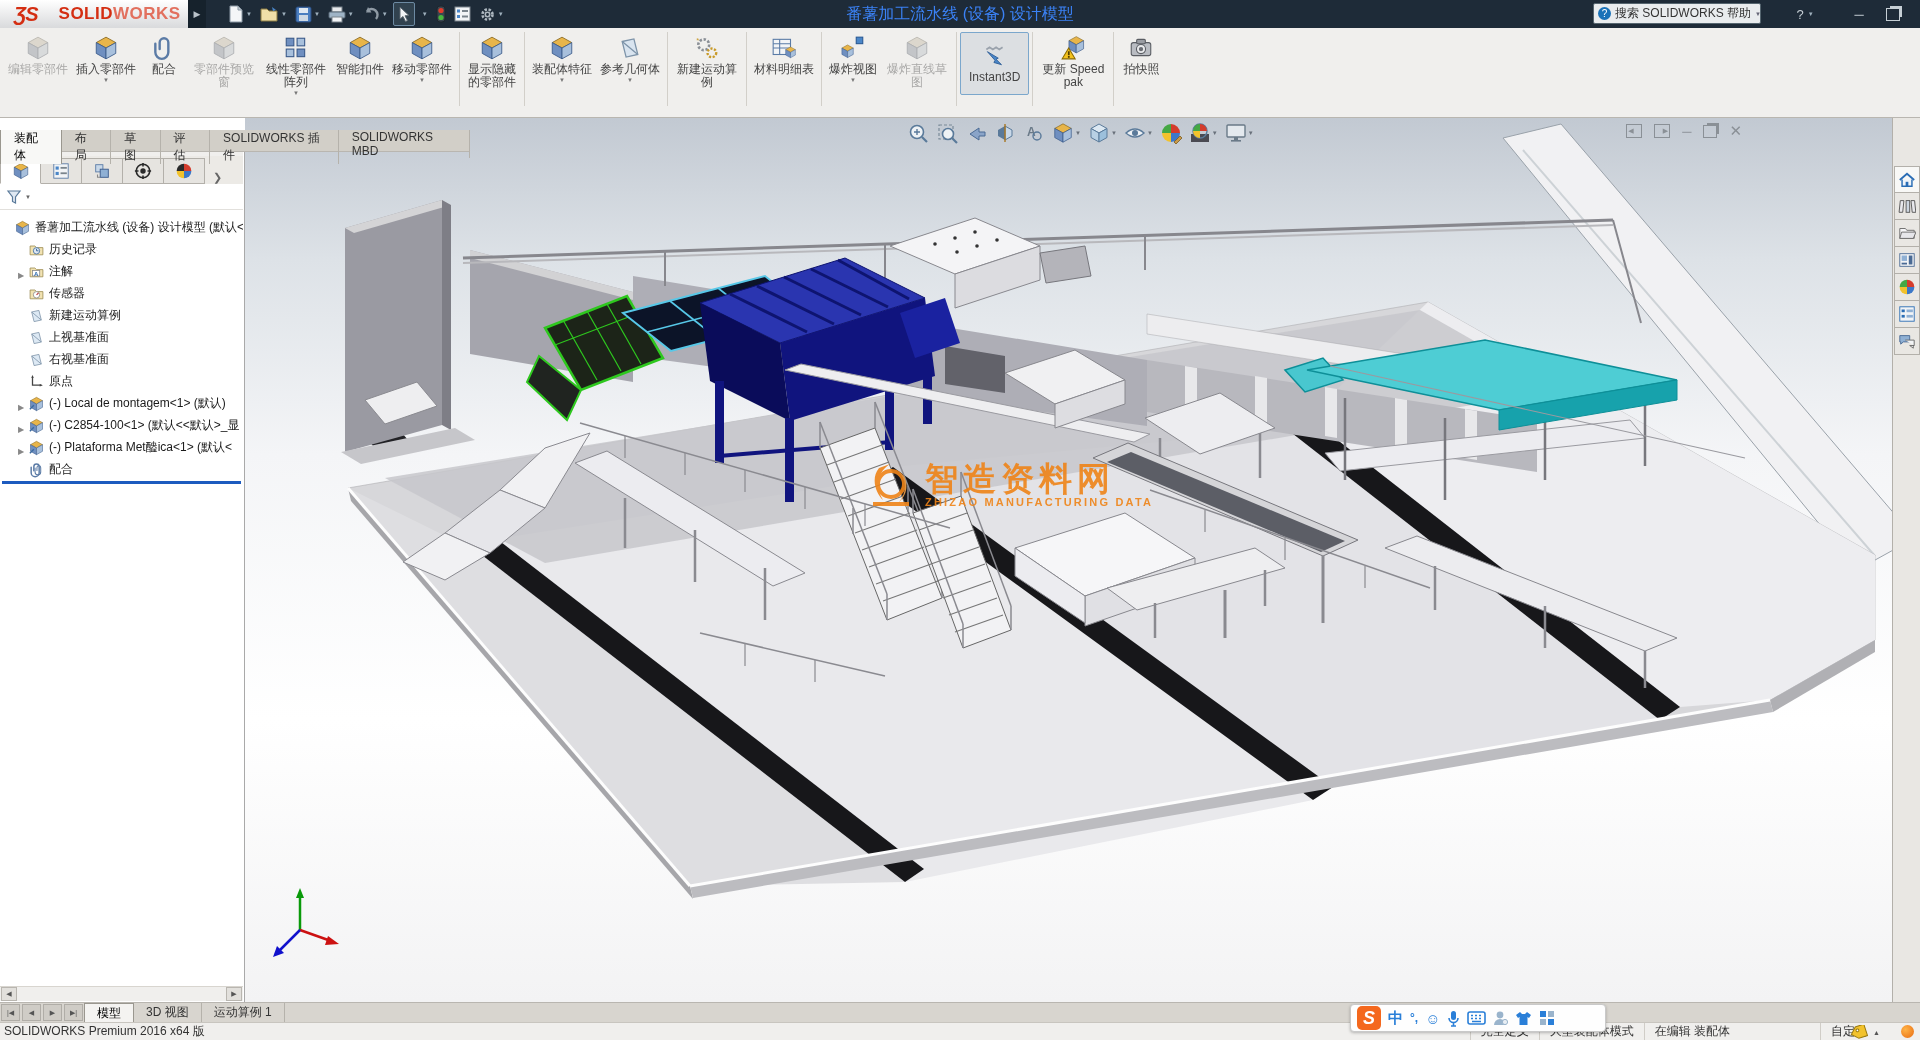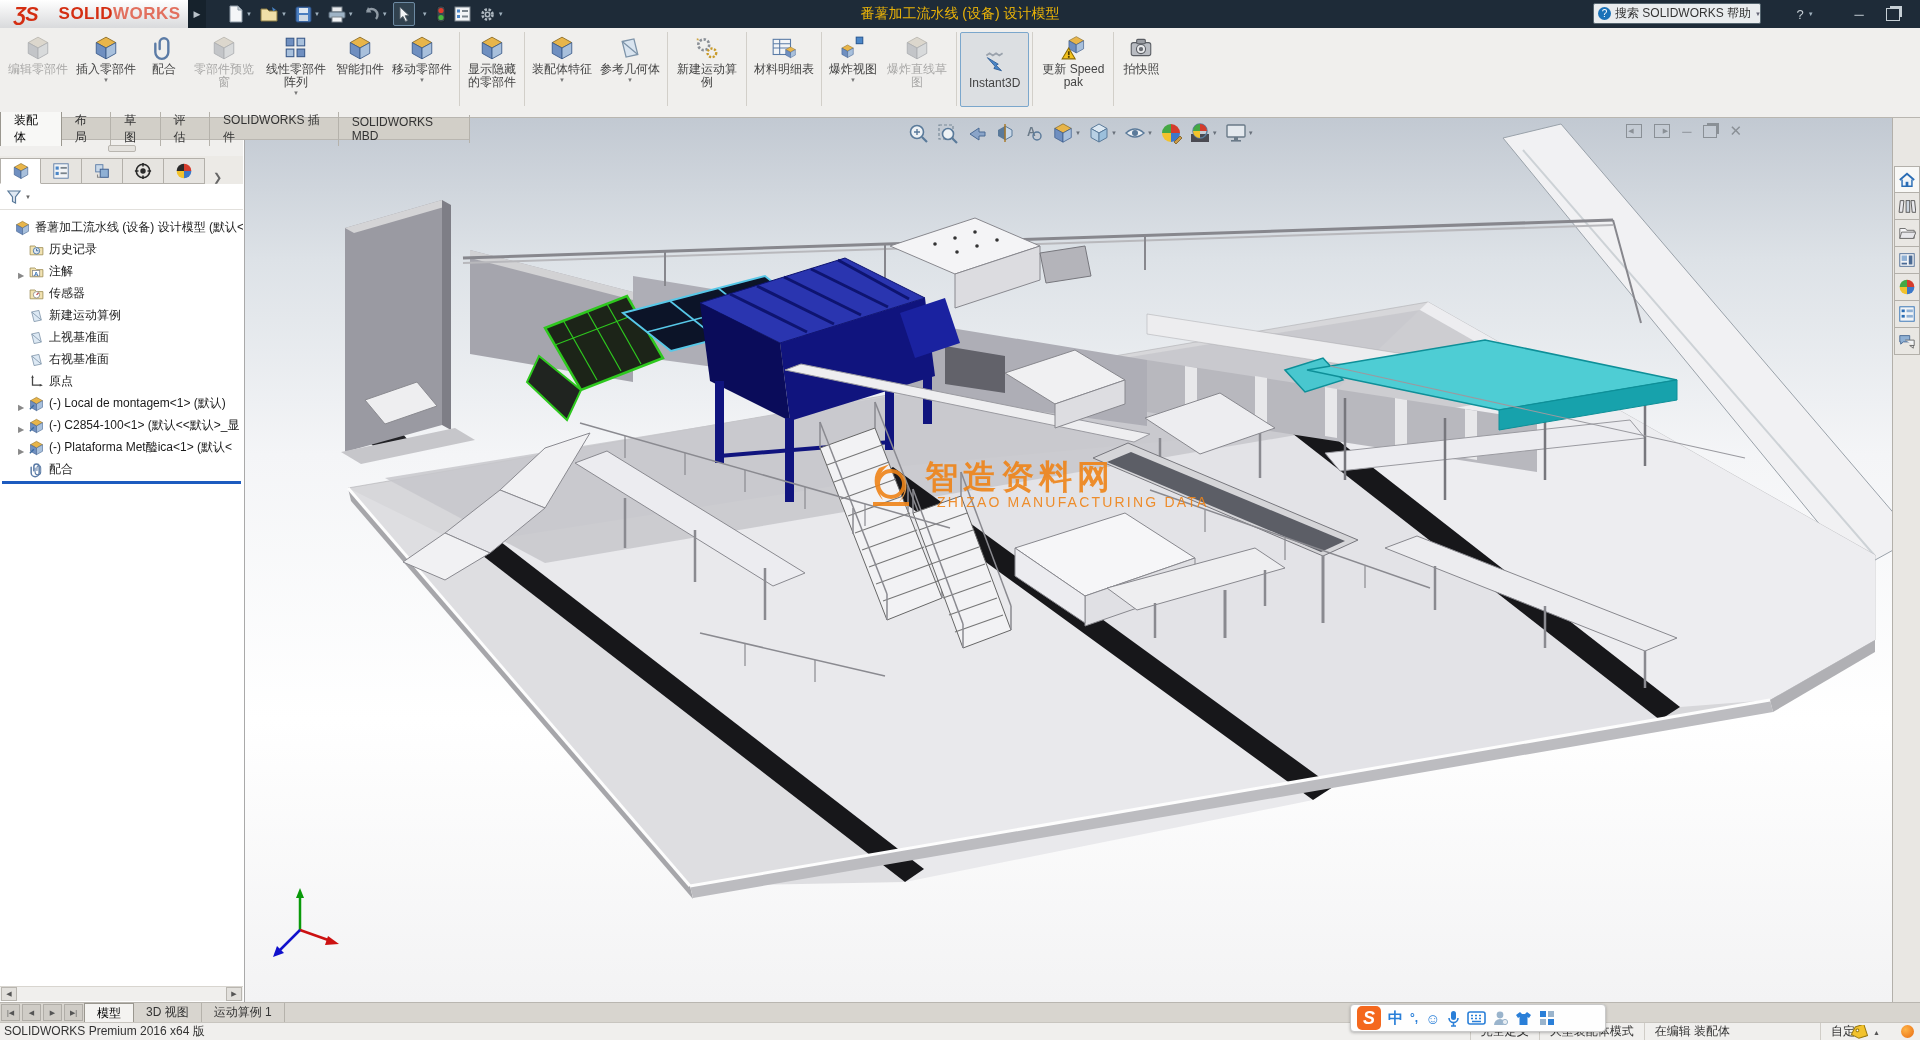--- a/index.html
+++ b/index.html
@@ -14,42 +14,42 @@
   #logo .solid{font-weight:bold;font-size:17px;color:#d42e12;letter-spacing:.5px;margin-left:16px;}
   #logo .works{font-weight:bold;font-size:17px;color:#e2705e;letter-spacing:.5px;}
   #logo-notch{left:188px;top:0;width:18px;height:28px;background:#16222c;color:#b9c2c9;
     display:flex;align-items:center;justify-content:center;font-size:9px;}
   .qa{display:flex;align-items:center;height:28px;position:absolute;left:224px;top:0;}
   .qa-btn{display:flex;align-items:center;height:22px;padding:0 3px;margin:0 1px;border-radius:2px;}
   .qa-btn svg{display:block;}
   .qa-caret{font-size:6px;color:#9fb0bd;margin-left:2px;}
   .qa-sel{border:1px solid #6d8aa2;background:#31424f;}
   #win-title{left:640px;top:0;width:640px;height:28px;display:flex;align-items:center;justify-content:center;
-    color:#eab308;font-size:14px;}
+    color:#3b82f6;font-size:16px;}
   #search-box{left:1593px;top:3px;width:168px;height:21px;background:#e9ecee;border:1px solid #55656f;
     border-radius:2px;display:flex;align-items:center;padding:0 4px;box-sizing:border-box;}
   #search-box .q{width:13px;height:13px;border-radius:50%;background:#1a72b8;color:#fff;font-size:10px;
     display:flex;align-items:center;justify-content:center;margin-right:4px;flex:0 0 auto;}
   #search-box .ph{color:#333;font-size:12px;white-space:nowrap;flex:1;}
   #search-box .mag{color:#444;font-size:12px;margin-left:2px;}
   .tb-ctrl{color:#c6cfd5;font-size:13px;display:flex;align-items:center;justify-content:center;
     width:26px;height:28px;position:absolute;top:0;}
   
   #ribbon{left:0;top:28px;width:1920px;height:90px;background:#f0efed;border-bottom:1px solid #b9b6b0;
     display:flex;align-items:flex-start;padding-left:4px;box-sizing:border-box;}
   .rbtn{display:flex;flex-direction:column;align-items:center;padding:5px 4px 2px 4px;margin-top:2px;
     max-width:64px;min-width:40px;text-align:center;}
   .rbtn .ric{width:26px;height:26px;margin-bottom:2px;}
   .rlabel{font-size:12px;line-height:13px;color:#444;word-break:break-all;}
   .rcaret{font-size:6px;color:#777;margin-top:1px;}
   .rbtn.dis{opacity:.42;filter:grayscale(.8);}
-  .rbtn.active{background:#dcdfe2;border:1px solid #7ba7cc;border-radius:2px;padding:16px 8px;margin-top:4px;}
+  .rbtn.active{background:#dcdfe2;border:1px solid #7ba7cc;border-radius:2px;padding:10px 8px;margin-top:4px;}
   .rsep{width:1px;height:74px;background:#d2cfc9;margin:4px 3px 0 3px;flex:0 0 aupx;}
   
-  #tabstrip{left:0;top:118px;width:470px;height:22px;background:#d2cfc8;display:flex;align-items:center;
+  #tabstrip{left:0;top:130px;width:470px;height:22px;background:#d2cfc8;display:flex;align-items:flex-start;
     border-bottom:1px solid #b9b6b0;box-sizing:border-box;z-index:5;}
   .ctab{padding:0 13px;font-size:12px;color:#333;display:flex;align-items:center;border-right:1px solid #b5b2ab;}
   .ctab.active{background:#f8f8f6;border:1px solid #9a978f;border-top:none;border-bottom:none;color:#000;}
   
   #panel{left:0;top:140px;width:245px;height:862px;background:#fff;border-right:1px solid #a9a9a9;box-sizing:border-box;z-index:4;}
   #panel-grip{left:0;top:0;width:243px;height:16px;background:#f0efed;border-bottom:1px solid #d5d2cc;
     display:flex;align-items:center;justify-content:center;}
   #panel-grip .nub{width:26px;height:5px;border:1px solid #b9b6b0;border-radius:2px;background:#e4e2de;}
   #ptabs{left:0;top:16px;width:243px;height:28px;background:#eceae6;display:flex;align-items:flex-end;}
   .ptab{width:41px;height:26px;border:1px solid #b3b0aa;border-left:none;display:flex;align-items:center;justify-content:center;background:#e6e4e0;box-sizing:border-box;}
@@ -74,21 +74,21 @@
   #headsup{left:660px;top:2px;height:26px;display:flex;align-items:center;gap:3px;position:absolute;}
   .hu{display:flex;align-items:center;padding:2px;}
   .hu svg{display:block;}
   .hu .hcaret{font-size:6px;color:#68707a;margin-left:1px;}
   #doc-ctrls{position:absolute;right:150px;top:4px;display:flex;align-items:center;gap:12px;color:#8a9096;font-size:13px;}
   .dc-pane{width:16px;height:14px;border:1px solid #8a9096;display:flex;align-items:center;font-size:7px;color:#8a9096;justify-content:flex-start;padding:0 1px;box-sizing:border-box;}
   .dc-restore{width:12px;height:11px;border:1px solid #8a9096;box-shadow:3px -3px 0 -1px #8a9096;}
   #watermark{position:absolute;left:618px;top:340px;display:flex;align-items:center;opacity:.9;z-index:2;}
   #watermark .wm-txt{margin-left:8px;}
   #wm-brand{font-size:33px;font-weight:bold;color:#ef8418;letter-spacing:5px;line-height:34px;}
-  #wm-cap{font-size:14px;color:#ef8418;letter-spacing:2.2px;font-weight:normal;margin-left:12px;}
+  #wm-cap{font-size:11px;color:#ef8418;letter-spacing:2.2px;font-weight:bold;}
   
   #taskpane{left:1892px;top:118px;width:28px;height:884px;background:#e9e7e3;border-left:1px solid #b3b0aa;box-sizing:border-box;}
   .tp-btn{width:26px;height:27px;border:1px solid #b3b0aa;border-top:none;display:flex;align-items:center;justify-content:center;background:#e9e7e3;box-sizing:border-box;margin-left:1px;}
   .tp-btn.first{border-top:1px solid #b3b0aa;}
   .tp-btn.active{background:#f8f8f6;}
   
   #doctabs{left:0;top:1002px;width:1920px;height:20px;background:#d8d5cf;border-top:1px solid #b9b6b0;
     display:flex;align-items:stretch;box-sizing:border-box;}
   .navbtn{width:17px;margin:1px 1px;background:#cfccc6;border:1px solid #b0ada7;color:#555;font-size:7px;
     display:flex;align-items:center;justify-content:center;}

